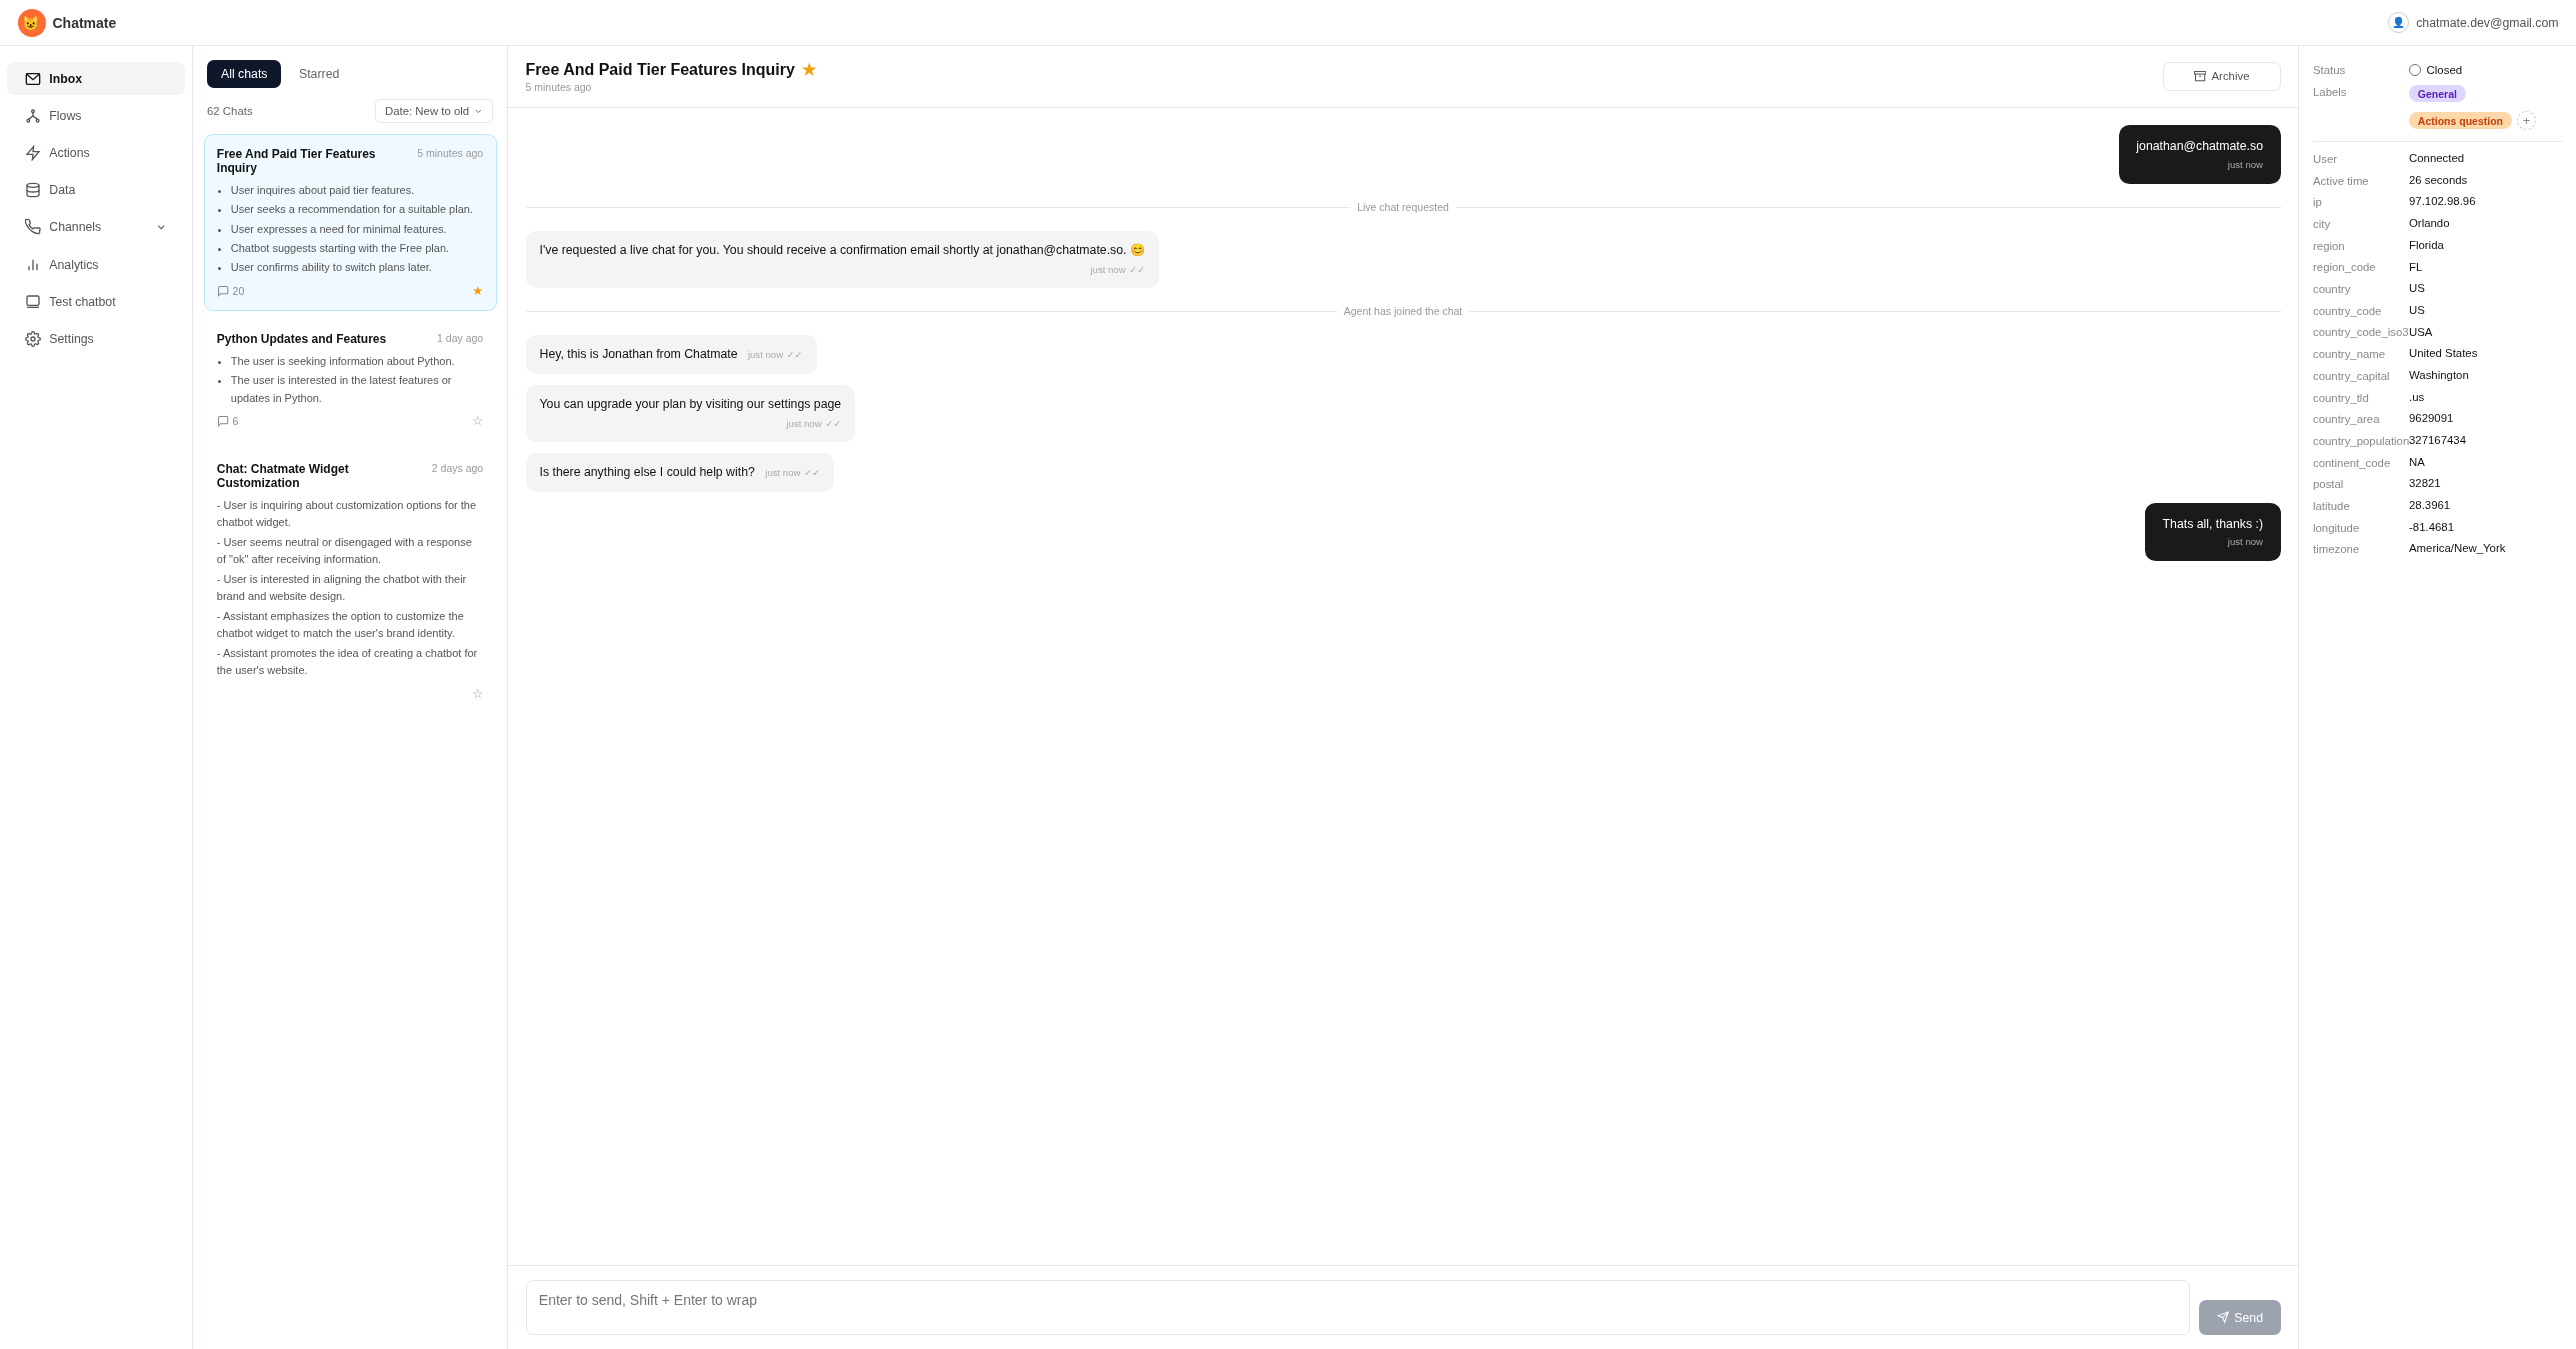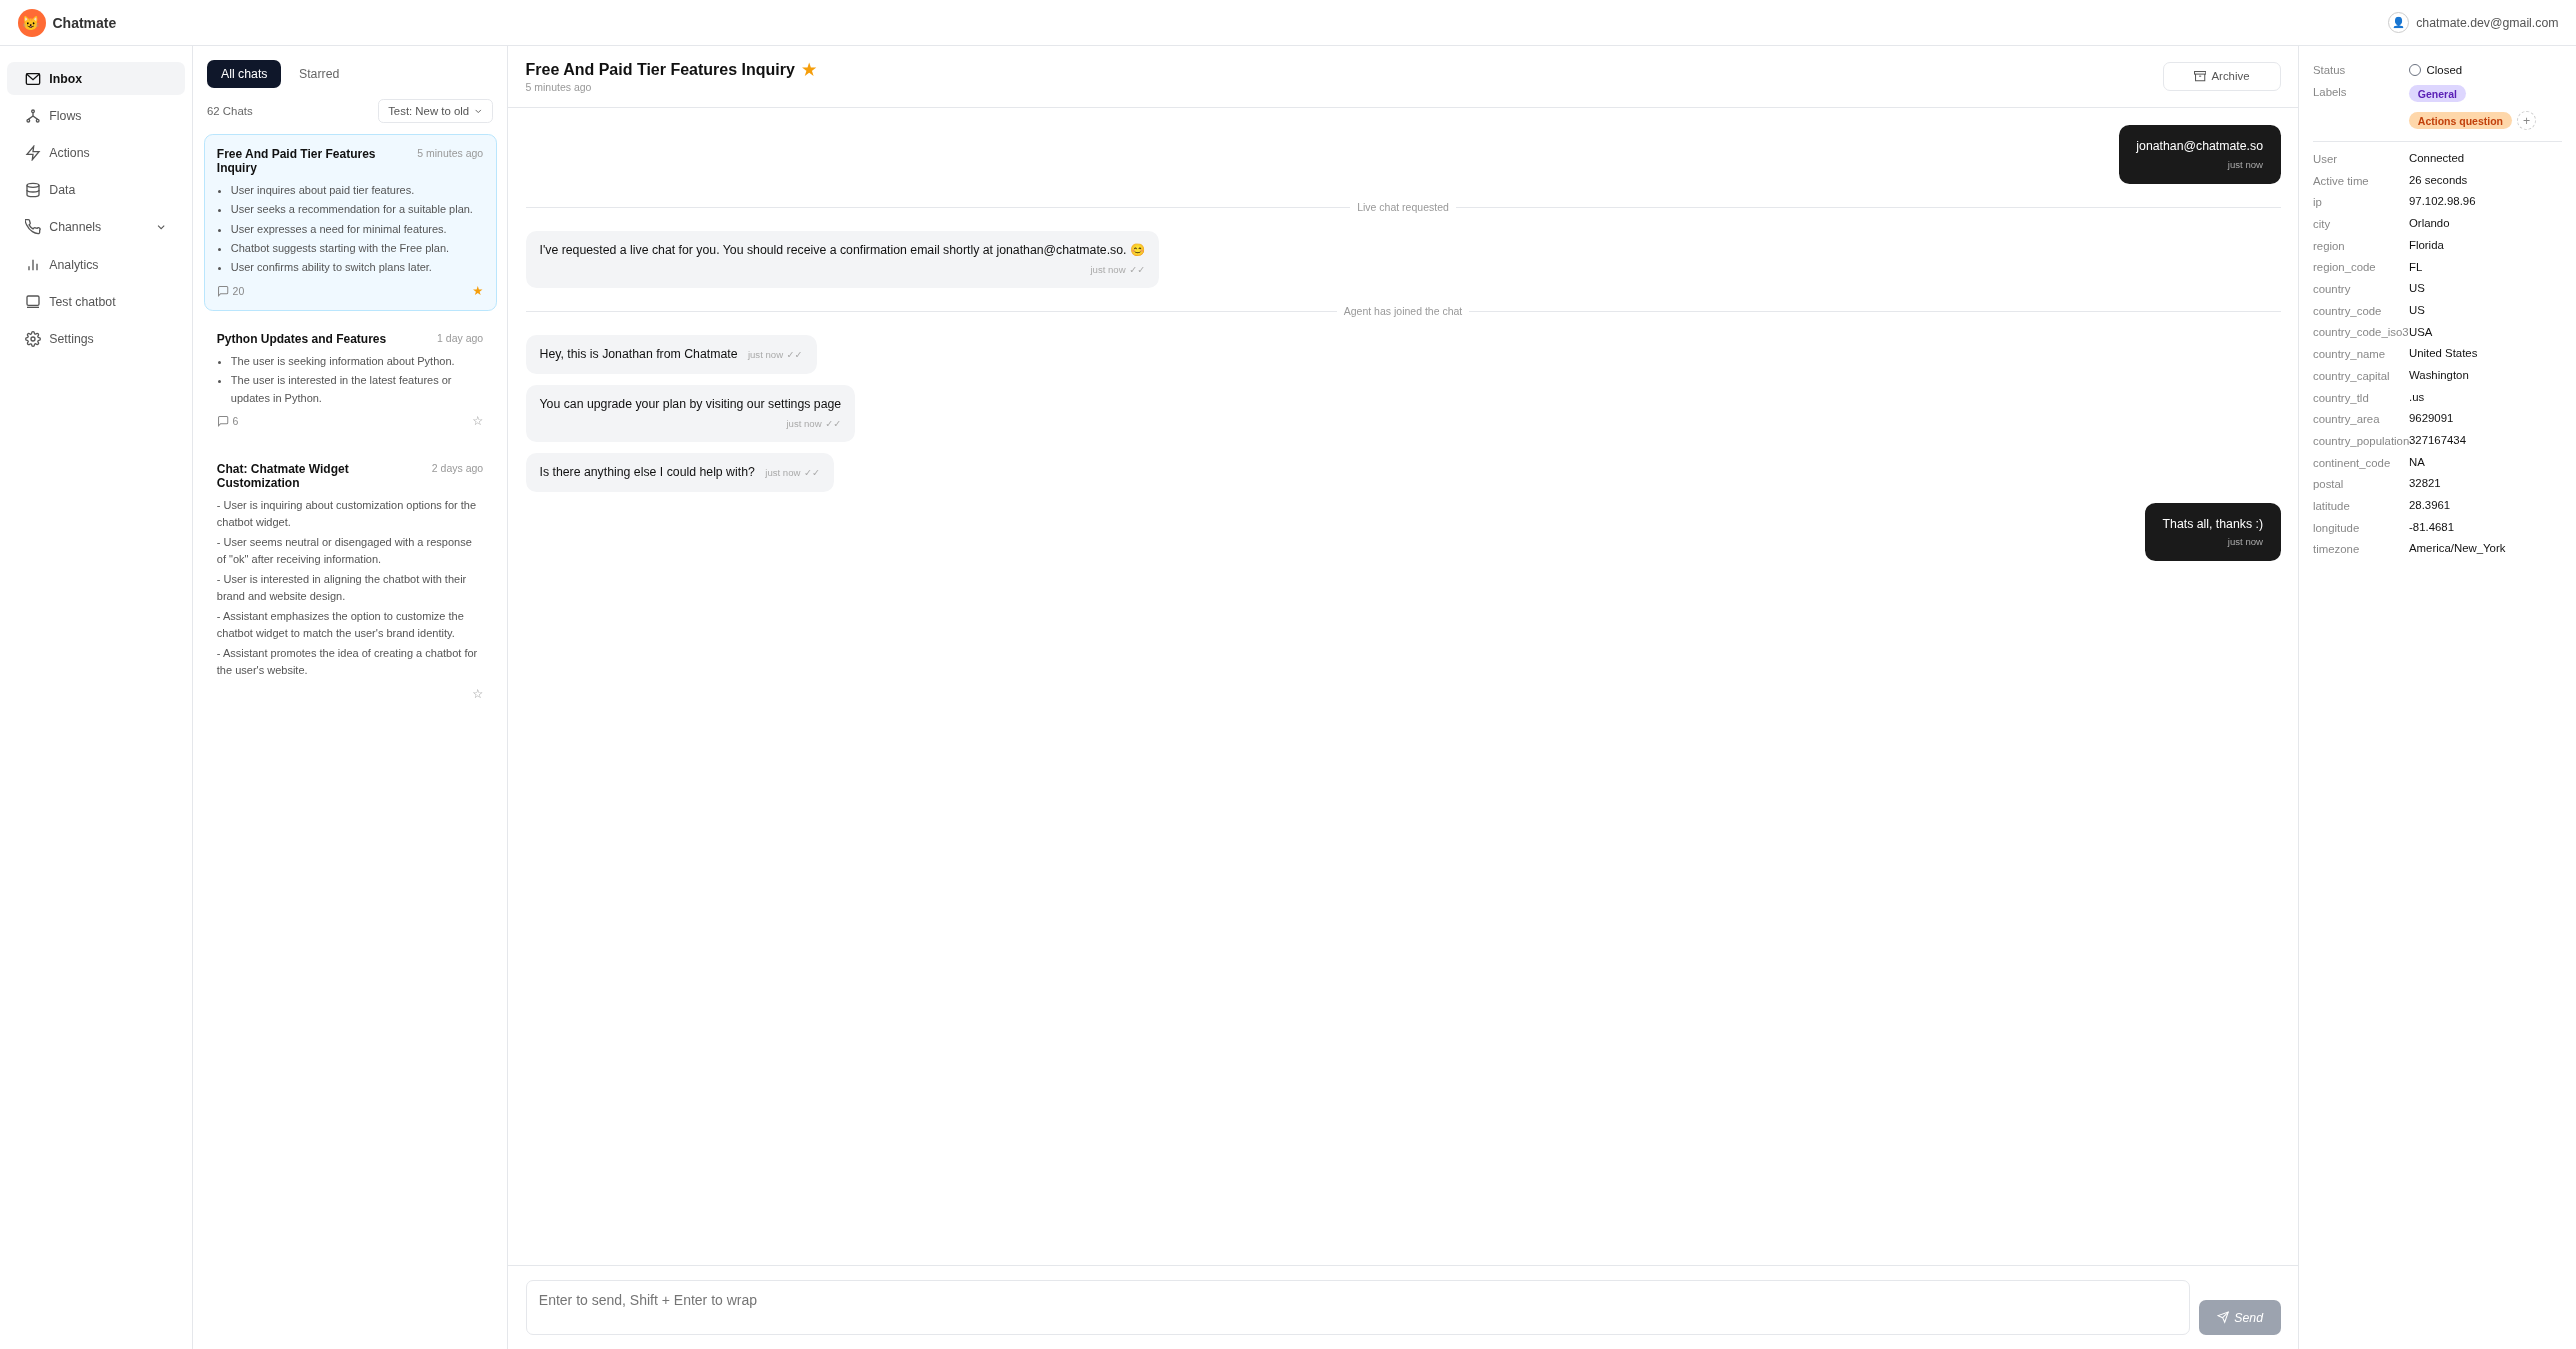--- a/index.html
+++ b/index.html
@@ -60,21 +60,21 @@
     .message-wrapper.left { align-items: flex-start; }
     .message-wrapper.right { align-items: flex-start; }
 
     
     .user-msg-block { background: #1a1a1a; color: #fff; border-radius: 10.5px; padding: 14px 17.5px; align-self: flex-end; font-size: 12.3px; max-width: 65%; }
     .user-msg-time { font-size: 9.6px; color: #aaa; text-align: right; margin-top: 5.3px; }
 
     
     .chat-input-area { padding: 14px 17.5px; border-top: 0.9px solid #e5e7eb; display: flex; align-items: flex-end; gap: 8.8px; }
     .chat-input { flex: 1; border: 0.9px solid #e5e7eb; border-radius: 7px; padding: 10.5px 12.3px; font-size: 14px; resize: none; outline: none; font-family: inherit; min-height: 46px; max-height: 105px; color: #555; }
-    .send-btn { display: flex; align-items: center; gap: 5.3px; padding: 10.5px 17.5px; background: #9ca3af; color: #fff; border: none; border-radius: 7px; cursor: pointer; font-size: 12.3px; font-weight: 500; white-space: nowrap; font-style: italic; }
+    .send-btn { display: flex; align-items: center; gap: 5.3px; padding: 10.5px 17.5px; background: #9ca3af; color: #fff; border: none; border-radius: 7px; cursor: pointer; font-size: 12.3px; font-weight: 500; white-space: nowrap; }
 
     
     .right-panel { width: 278px; background: #fff; border-left: 0.9px solid #e5e7eb; overflow-y: auto; padding: 17.5px 14px; flex-shrink: 0; }
     .panel-row { display: flex; margin-bottom: 8.8px; font-size: 11.4px; align-items: flex-start; }
     .panel-label { color: #888; width: 96px; flex-shrink: 0; padding-top: 0.9px; }
     .panel-value { color: #111; font-weight: 500; flex: 1; }
     .status-indicator { display: flex; align-items: center; gap: 5.3px; }
     .status-circle { width: 12.3px; height: 12.3px; border-radius: 50%; border: 1.8px solid #6b7280; flex-shrink: 0; }
     .label-badge { display: inline-flex; padding: 2.6px 8.8px; border-radius: 10.5px; font-size: 10.5px; font-weight: 700; }
     .label-general { background: #ddd6fe; color: #5b21b6; }
@@ -183,21 +183,21 @@
 
   <div class="chat-list-panel">
     <div class="chat-list-header">
       <div class="tabs">
         <button class="tab active">All chats</button>
         <button class="tab">Starred</button>
       </div>
       <div class="chat-list-meta">
         <span>62 Chats</span>
         <div class="sort-select">
-          <span>Test: New to old</span>
+          <span>Date: New to old</span>
           <svg width="10.5" height="10.5" viewBox="0 0 24 24" fill="none" stroke="currentColor" stroke-width="2">
               <polyline points="6 9 12 15 18 9"></polyline>
             </svg>
         </div>
       </div>
     </div>
     <div class="chat-list">
 
       <div class="chat-item active">
         <div class="chat-item-header">

